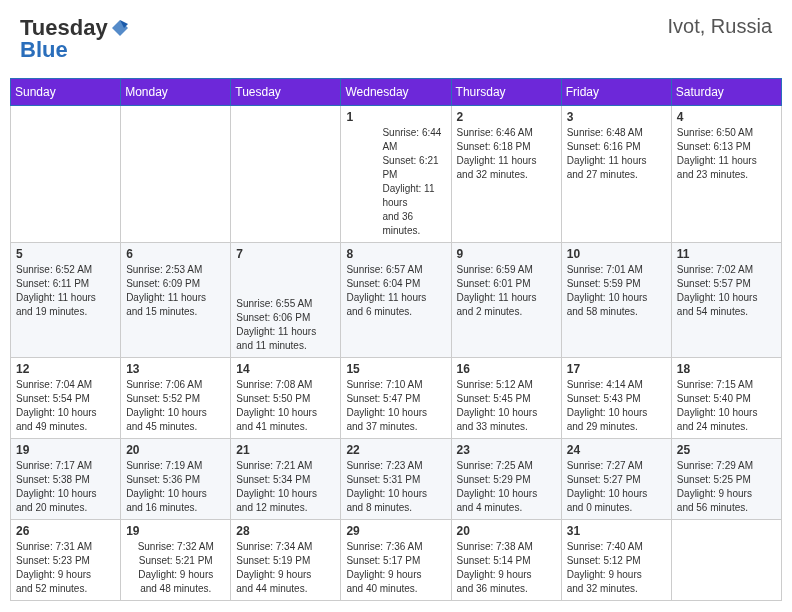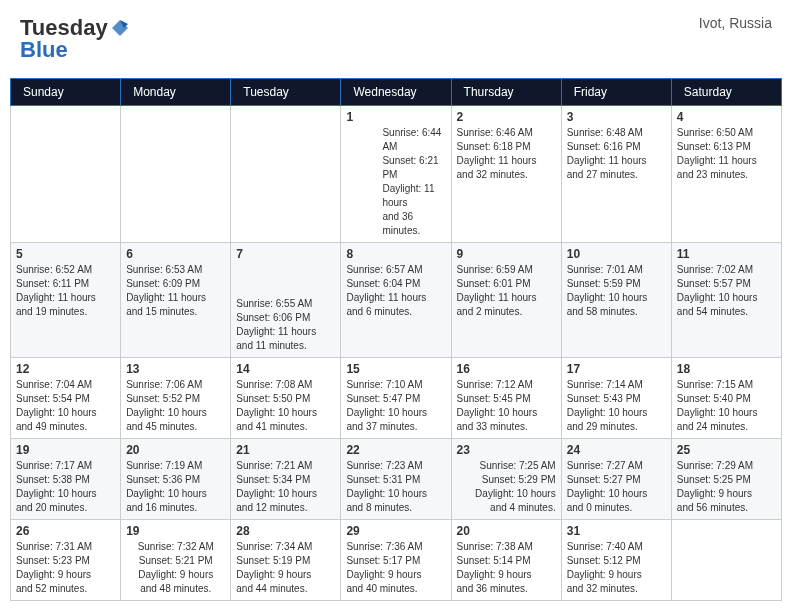--- a/index.html
+++ b/index.html
@@ -23,32 +23,32 @@
     }
     .title-block {
       text-align: right;
     }
     .month-title {
       font-size: 32px;
       color: #333;
       font-weight: normal;
     }
     .subtitle {
-      font-size: 14px;
+      font-size: 20px;
       color: #555;
     }
     .calendar {
       width: 100%;
       border-collapse: collapse;
       font-size: 11px;
     }
     .calendar th {
-      background: #0f172a;
+      background: #6d28d9;
       color: #fff;
-      padding: 6px 12px;
+      padding: 6px 4px;
       text-align: left;
       font-size: 12px;
       font-weight: normal;
       border: 1px solid #2a6ebb;
     }
     .calendar td {
       border: 1px solid #ccc;
       padding: 4px 5px;
       vertical-align: top;
       width: 110px;
@@ -143,21 +143,21 @@
       <tr>
         <td>
           <div class="day-number">5</div>
           <div class="day-info" style="white-space: pre-line;">Sunrise: 6:52 AM
 Sunset: 6:11 PM
 Daylight: 11 hours
 and 19 minutes.</div>
         </td>
         <td>
           <div class="day-number">6</div>
-          <div class="day-info" style="white-space: pre-line;">Sunrise: 6:53 AM
+          <div class="day-info" style="white-space: pre-line;">Sunrise: 2:53 AM
 Sunset: 6:09 PM
 Daylight: 11 hours
 and 15 minutes.</div>
         </td>
         <td>
           <div class="day-number">7</div>
           <div class="day-info" style="white-space: pre-line; margin-top: 36px;">Sunrise: 6:55 AM
 Sunset: 6:06 PM
 Daylight: 11 hours
 and 11 minutes.</div>
@@ -215,28 +215,28 @@
         </td>
         <td>
           <div class="day-number">15</div>
           <div class="day-info" style="white-space: pre-line;">Sunrise: 7:10 AM
 Sunset: 5:47 PM
 Daylight: 10 hours
 and 37 minutes.</div>
         </td>
         <td>
           <div class="day-number">16</div>
-          <div class="day-info" style="white-space: pre-line;">Sunrise: 7:12 AM
+          <div class="day-info" style="white-space: pre-line;">Sunrise: 5:12 AM
 Sunset: 5:45 PM
 Daylight: 10 hours
 and 33 minutes.</div>
         </td>
         <td>
           <div class="day-number">17</div>
-          <div class="day-info" style="white-space: pre-line;">Sunrise: 7:14 AM
+          <div class="day-info" style="white-space: pre-line;">Sunrise: 4:14 AM
 Sunset: 5:43 PM
 Daylight: 10 hours
 and 29 minutes.</div>
         </td>
         <td>
           <div class="day-number">18</div>
           <div class="day-info" style="white-space: pre-line;">Sunrise: 7:15 AM
 Sunset: 5:40 PM
 Daylight: 10 hours
 and 24 minutes.</div>
@@ -266,21 +266,21 @@
         </td>
         <td>
           <div class="day-number">22</div>
           <div class="day-info" style="white-space: pre-line;">Sunrise: 7:23 AM
 Sunset: 5:31 PM
 Daylight: 10 hours
 and 8 minutes.</div>
         </td>
         <td>
           <div class="day-number">23</div>
-          <div class="day-info" style="white-space: pre-line; text-align: right;">Sunrise: 7:25 AM
+          <div class="day-info" style="white-space: pre-line;">Sunrise: 7:25 AM
 Sunset: 5:29 PM
 Daylight: 10 hours
 and 4 minutes.</div>
         </td>
         <td>
           <div class="day-number">24</div>
           <div class="day-info" style="white-space: pre-line;">Sunrise: 7:27 AM
 Sunset: 5:27 PM
 Daylight: 10 hours
 and 0 minutes.</div>

